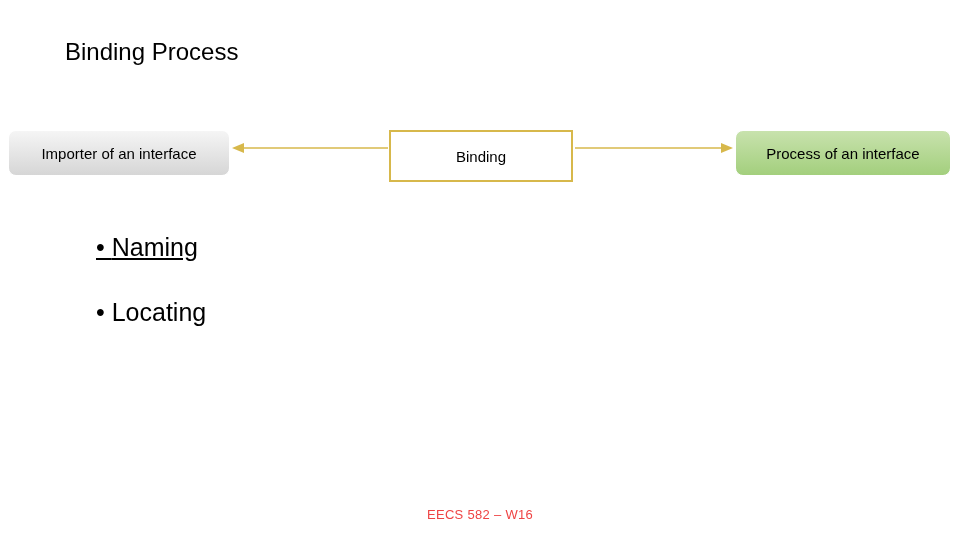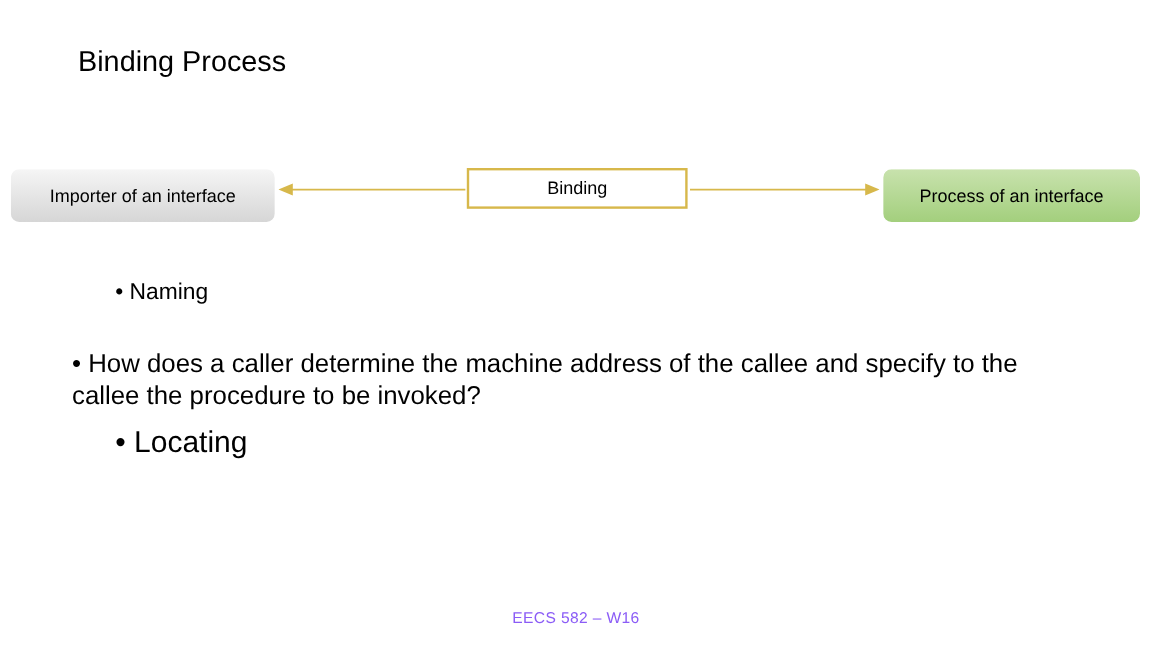--- a/index.html
+++ b/index.html
@@ -1,33 +1,33 @@
 <!DOCTYPE html>
 <html><head>
 <meta charset="utf-8">
 <style>
   * { box-sizing: border-box; margin: 0; padding: 0; }
   html, body { width: 960px; height: 540px; background: #fff; font-family: Arial, Helvetica, sans-serif; color: #000; }
   .slide { position: relative; width: 960px; height: 540px; }
   .title { position: absolute; left: 65px; top: 38px; font-size: 24px; font-weight: 400; }
-  .diagram { position: absolute; left: 0; top: 140px; width: 960px; height: 60px; }
+  .diagram { position: absolute; left: 0; top: 130px; width: 960px; height: 60px; }
   .box { position: absolute; height: 46px; display: flex; align-items: center; justify-content: center; font-size: 15px; border-radius: 8px; }
   .importer { left: 8px; top: 0; width: 222px; background: linear-gradient(#f5f5f5,#d6d6d6); border: 1px solid #fff; }
-  .binding  { left: 389px; top: 0; width: 184px; height: 34px; border: 2px solid #d7b84b; border-radius: 0; background: #fff; font-size: 15px; }
+  .binding  { left: 389px; top: 0; width: 184px; height: 52px; border: 2px solid #d7b84b; border-radius: 0; background: #fff; font-size: 15px; }
   .exporter { left: 735px; top: 0; width: 216px; background: linear-gradient(#c8e2ad,#a3cf7d); border: 1px solid #fff; }
   svg.arrow { position: absolute; top: 12px; }
   .arrow-left  { left: 232px; width: 156px; height: 12px; }
   .arrow-right { left: 575px; width: 158px; height: 12px; }
   .bullets { position: absolute; left: 60px; top: 222px; width: 840px; font-size: 21.5px; line-height: 1.25; }
   .b1 { margin-bottom: 10px; }
-  .b1sub { margin: 10px 0 34px 36px; font-size: 19px; }
+  .b1sub { margin: 10px 0 34px 36px; font-size: 25px; text-decoration: underline; }
   .b2 { margin-top: 20px; }
   .b2sub { margin: 10px 0 0 36px; font-size: 25px; }
   .bullet::before { content: "• "; }
-  .footer { position: absolute; left: 0; bottom: 18px; width: 960px; text-align: center; font-size: 13px; color: #8b5cf6; letter-spacing: 0.3px; }
+  .footer { position: absolute; left: 0; bottom: 18px; width: 960px; text-align: center; font-size: 13px; color: #ef4444; letter-spacing: 0.3px; }
 </style>
 </head>
 <body>
 
 <div class="slide">
 
   <div class="title">Binding Process</div>
 
   <div class="diagram">
     <div class="box importer">Importer of an interface</div>
@@ -42,19 +42,18 @@
     <svg class="arrow arrow-right" viewBox="0 0 158 12" preserveAspectRatio="none">
       <line x1="0" y1="6" x2="148" y2="6" stroke="#d7b84b" stroke-width="1.5"></line>
       <polygon points="158,6 146,1 146,11" fill="#d7b84b"></polygon>
     </svg>
 
     <div class="box exporter">Process of an interface</div>
   </div>
 
   <div class="bullets">
     <div class="b1sub bullet">Naming</div>
-    <div class="b2 bullet">How does a caller determine the machine address of the callee and specify to the callee the procedure to be invoked?</div>
     <div class="b2sub bullet">Locating</div>
   </div>
 
   <div class="footer">EECS 582 – W16</div>
 
 </div>
 
 </body></html>

